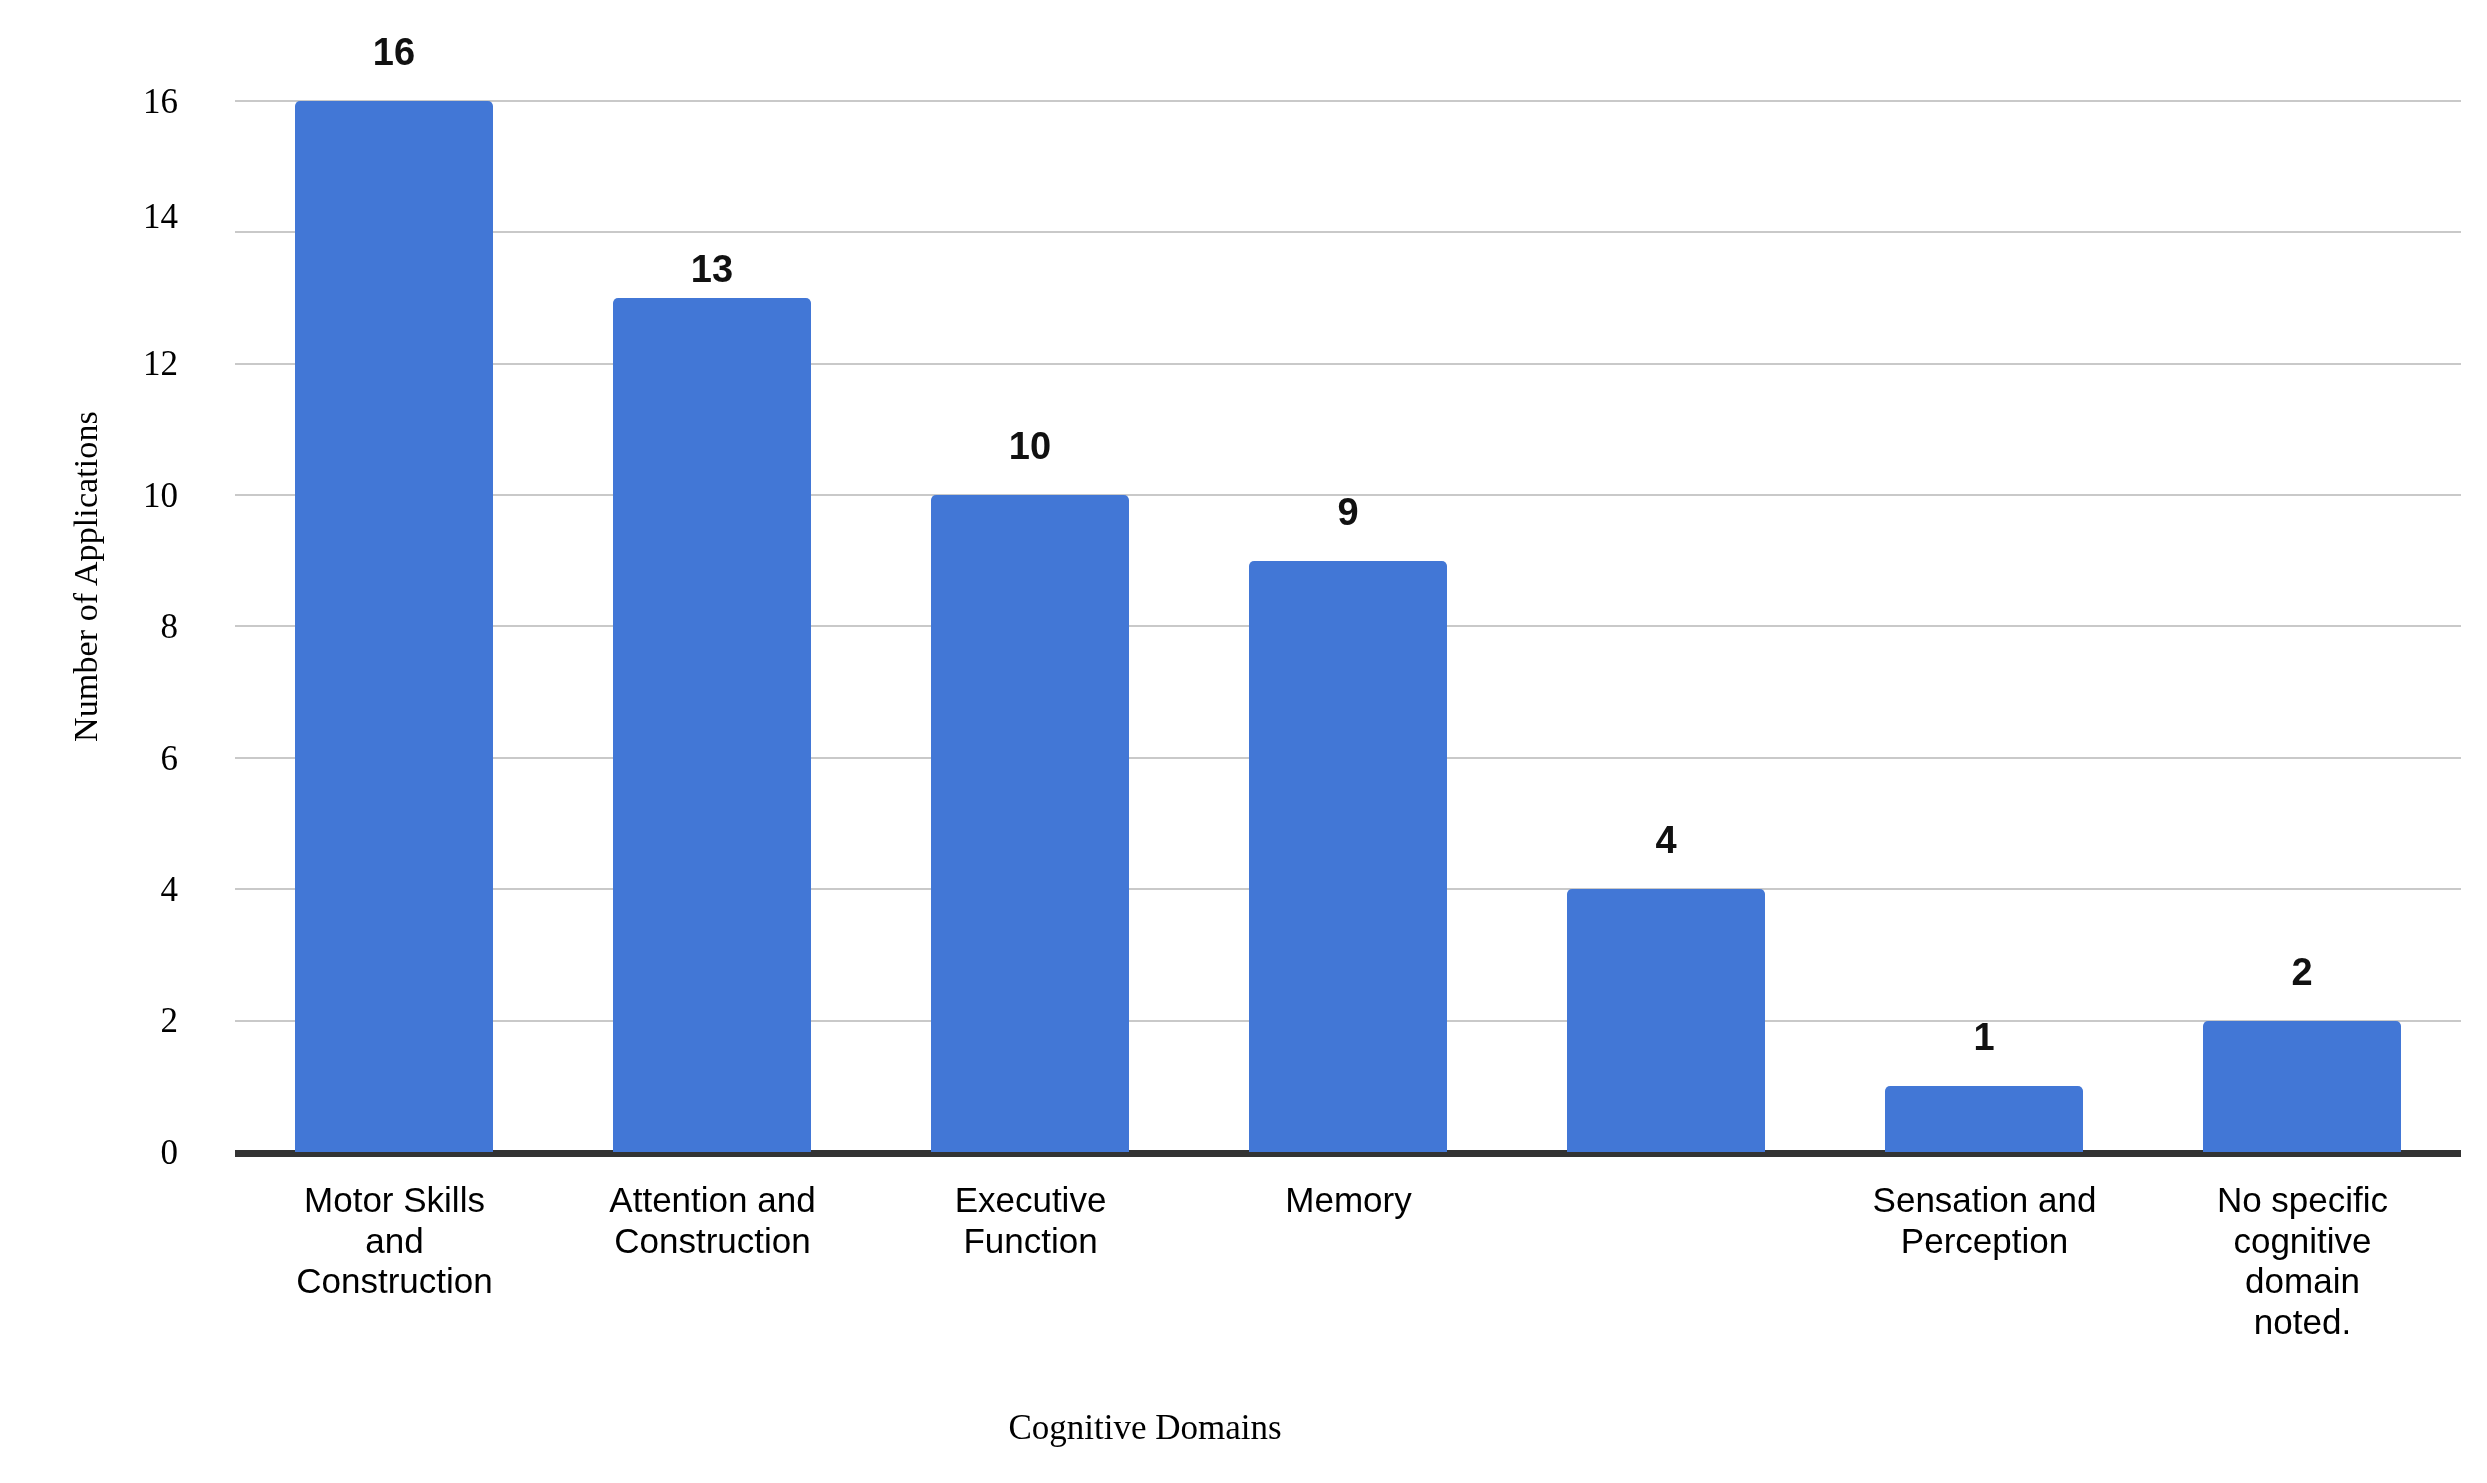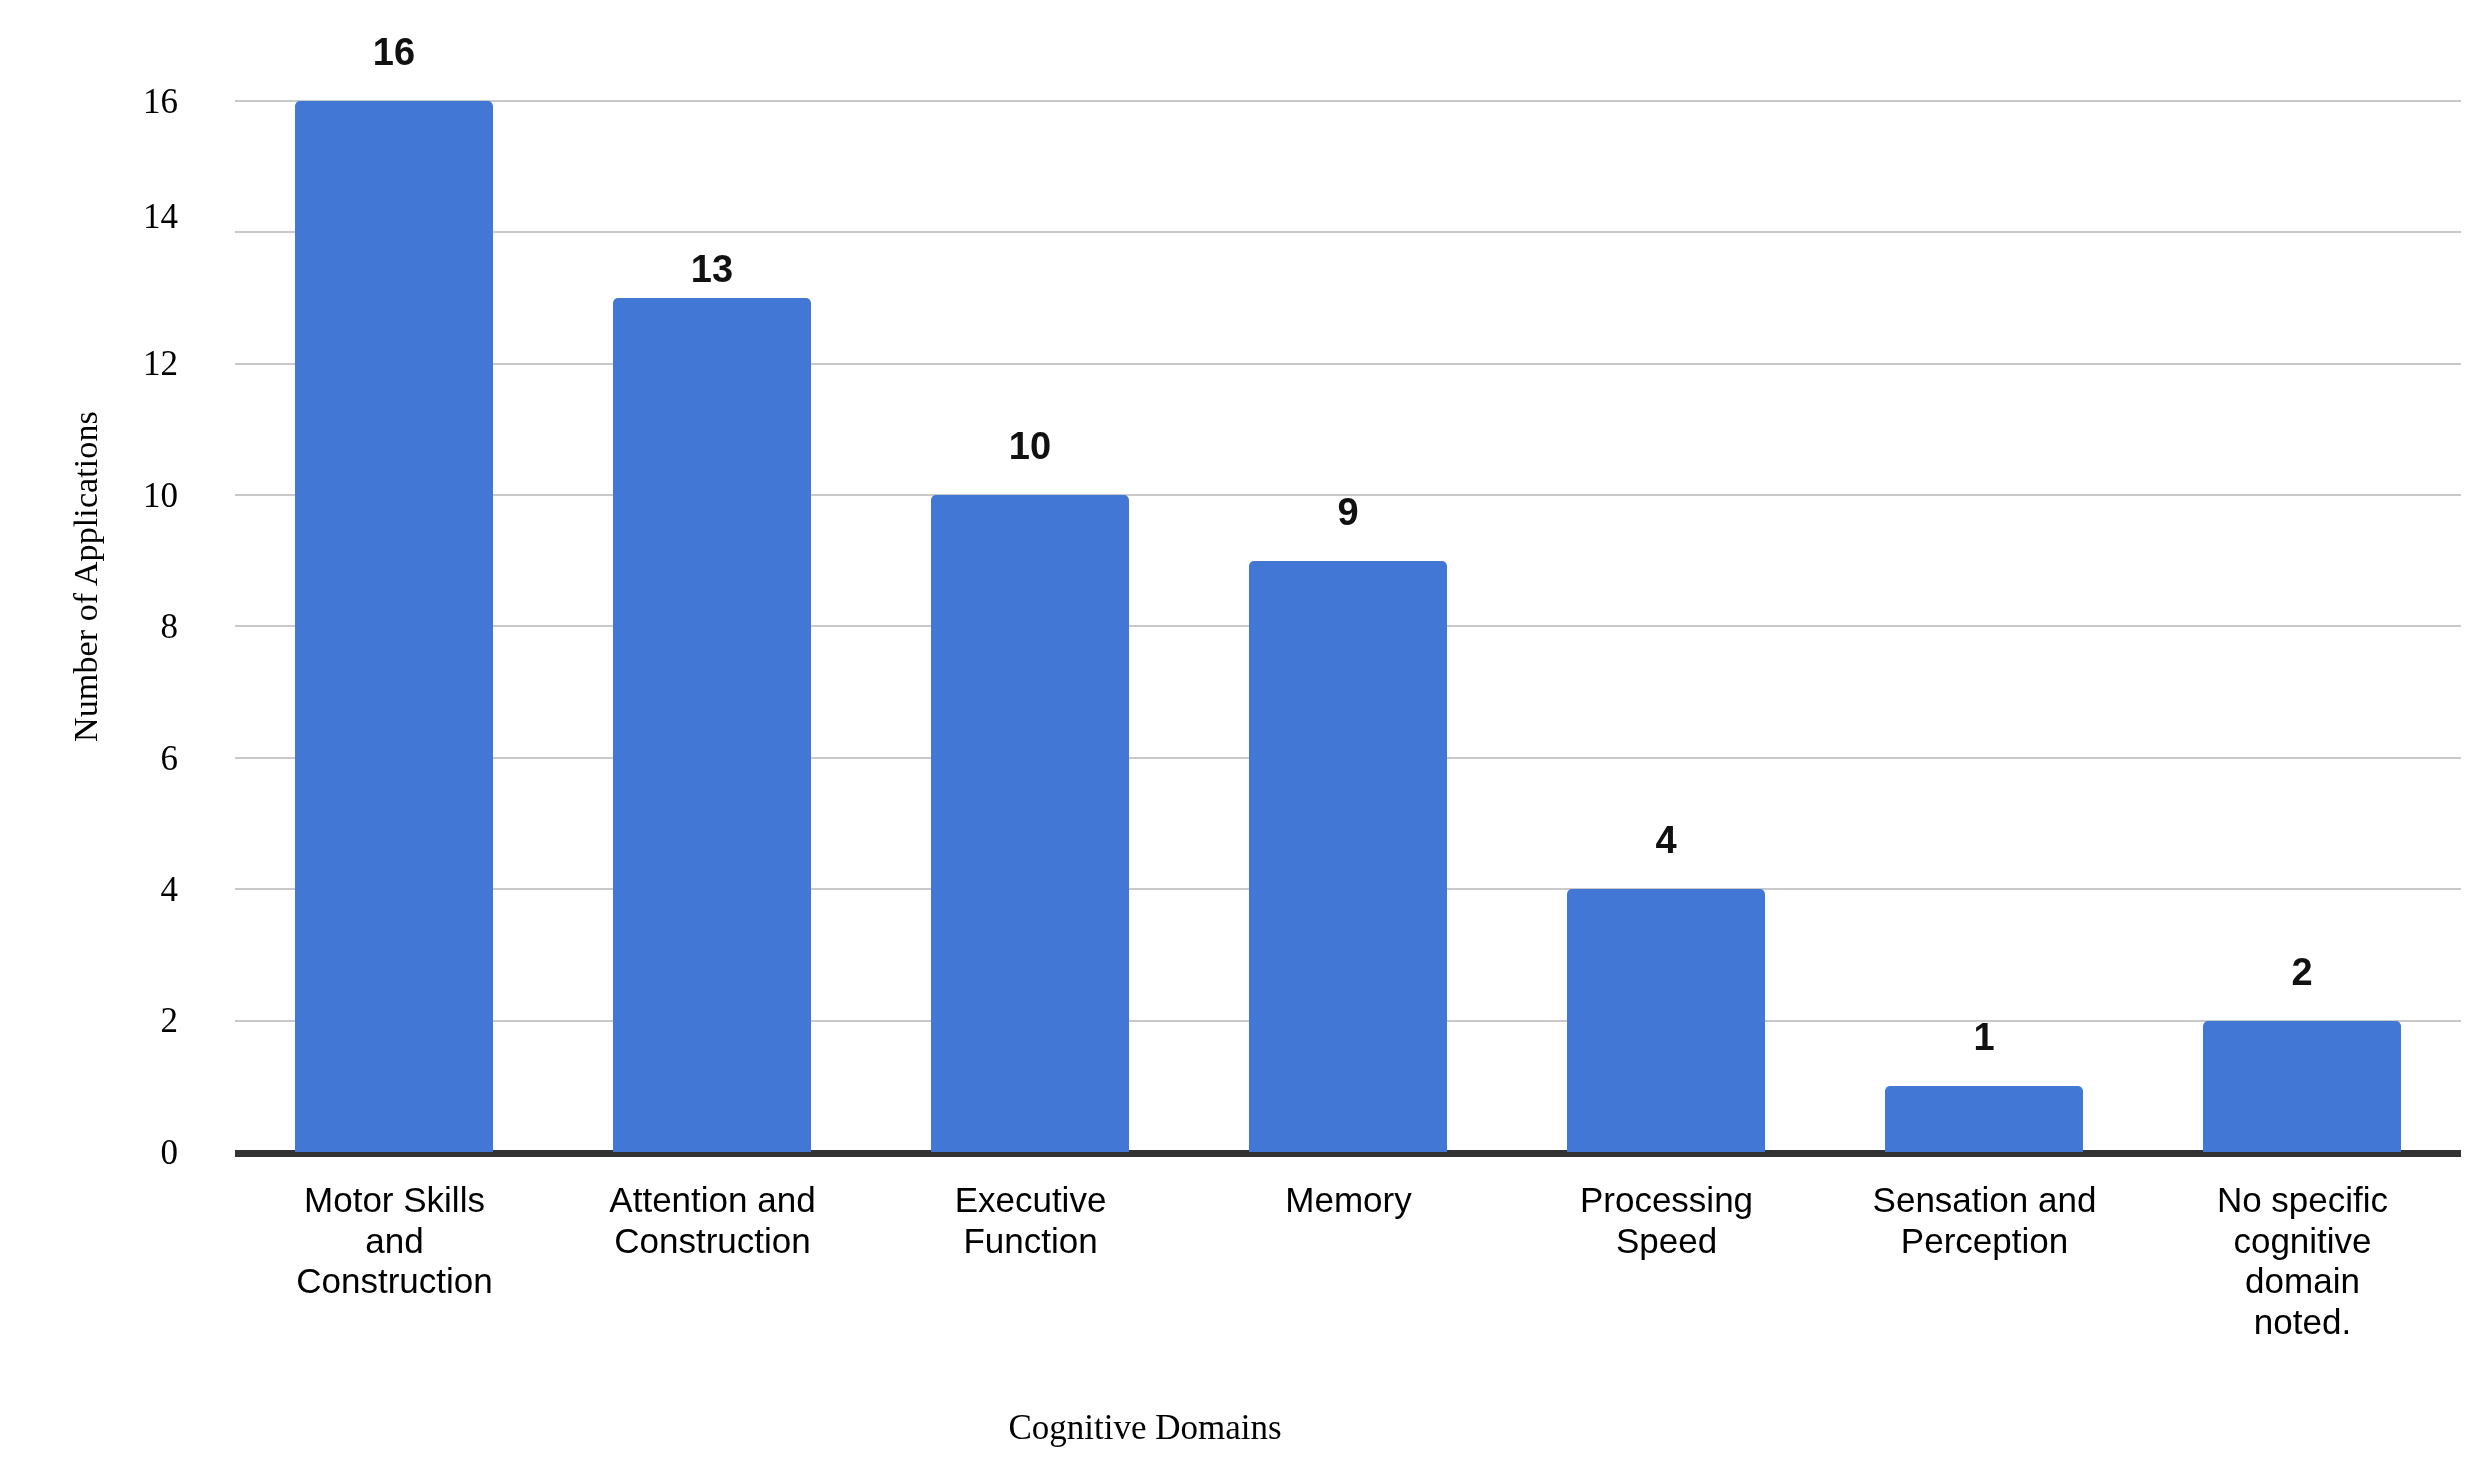--- a/index.html
+++ b/index.html
@@ -204,22 +204,20 @@
 Function</div>
       </div>
       <div class="bar-slot" style="left: 1014px; width: 198px;">
         <div class="bar" title="Memory: 9" style="height: 591px; background: rgb(66, 119, 214);"></div>
         <div class="bar-value" style="top: 493px;">9</div>
         <div class="cat-label">Memory</div>
       </div>
       <div class="bar-slot" style="left: 1332px; width: 198px;">
         <div class="bar" title="Processing Speed: 4" style="height: 263px; background: rgb(66, 119, 214);"></div>
         <div class="bar-value" style="top: 821px;">4</div>
-        <div class="cat-label">Processing
-Speed</div>
       </div>
       <div class="bar-slot" style="left: 1650px; width: 198px;">
         <div class="bar" title="Sensation and Perception: 1" style="height: 66px; background: rgb(66, 119, 214);"></div>
         <div class="bar-value" style="top: 1018px;">1</div>
         <div class="cat-label">Sensation and
 Perception</div>
       </div>
       <div class="bar-slot" style="left: 1968px; width: 198px;">
         <div class="bar" title="No specific cognitive domain noted.: 2" style="height: 131px; background: rgb(66, 119, 214);"></div>
         <div class="bar-value" style="top: 953px;">2</div>

